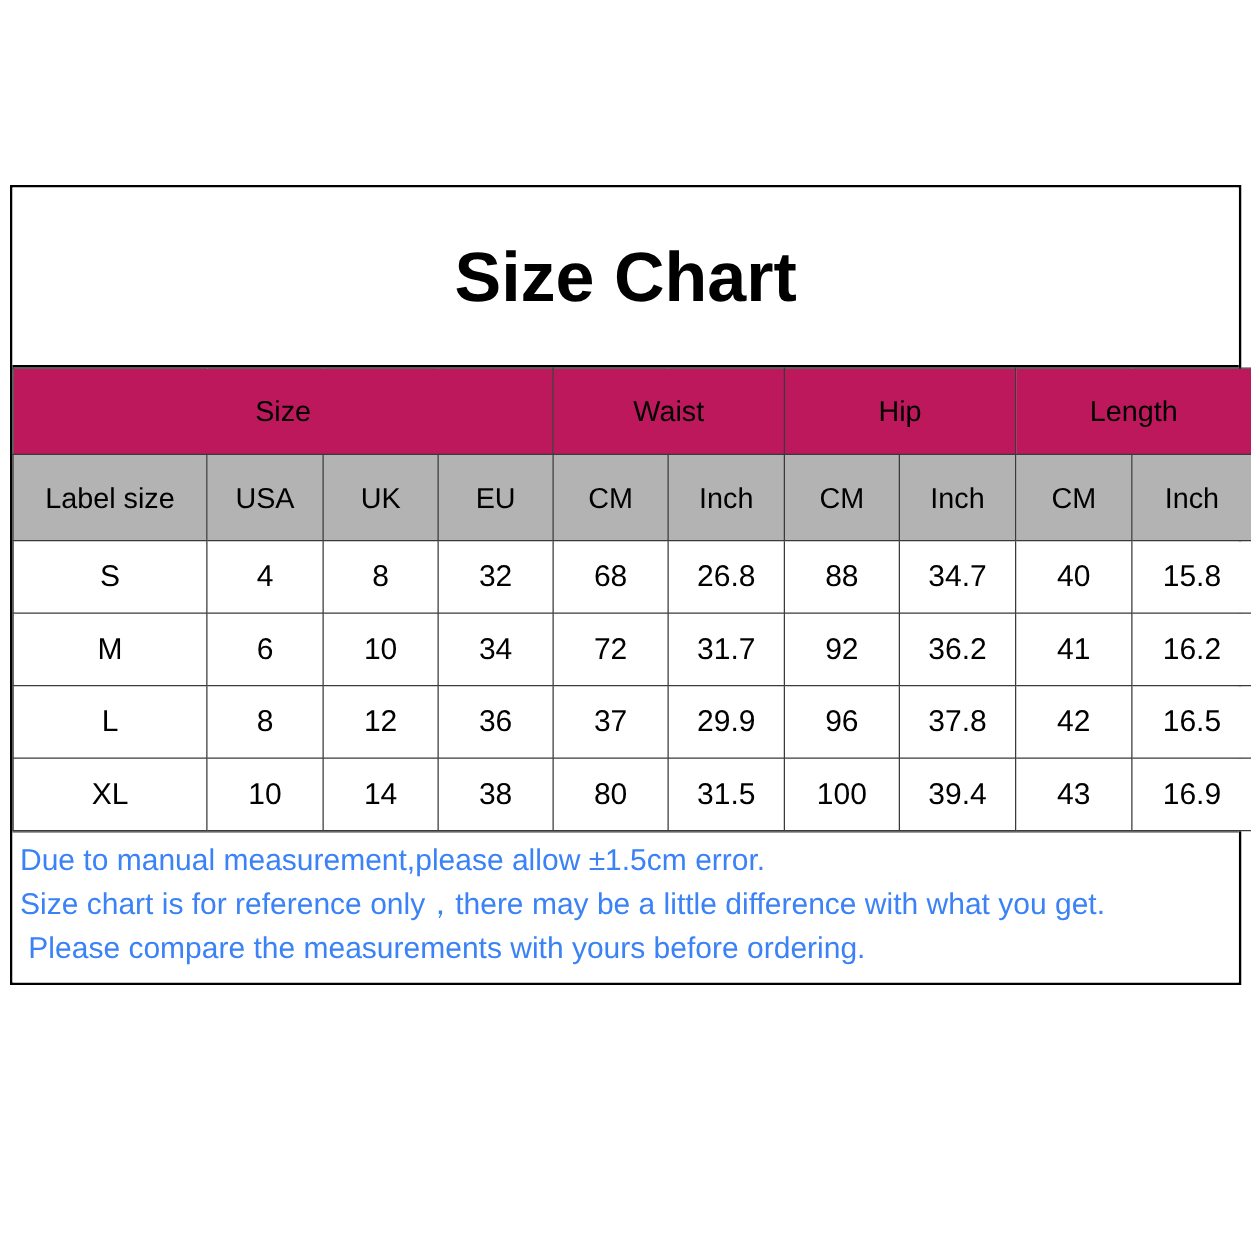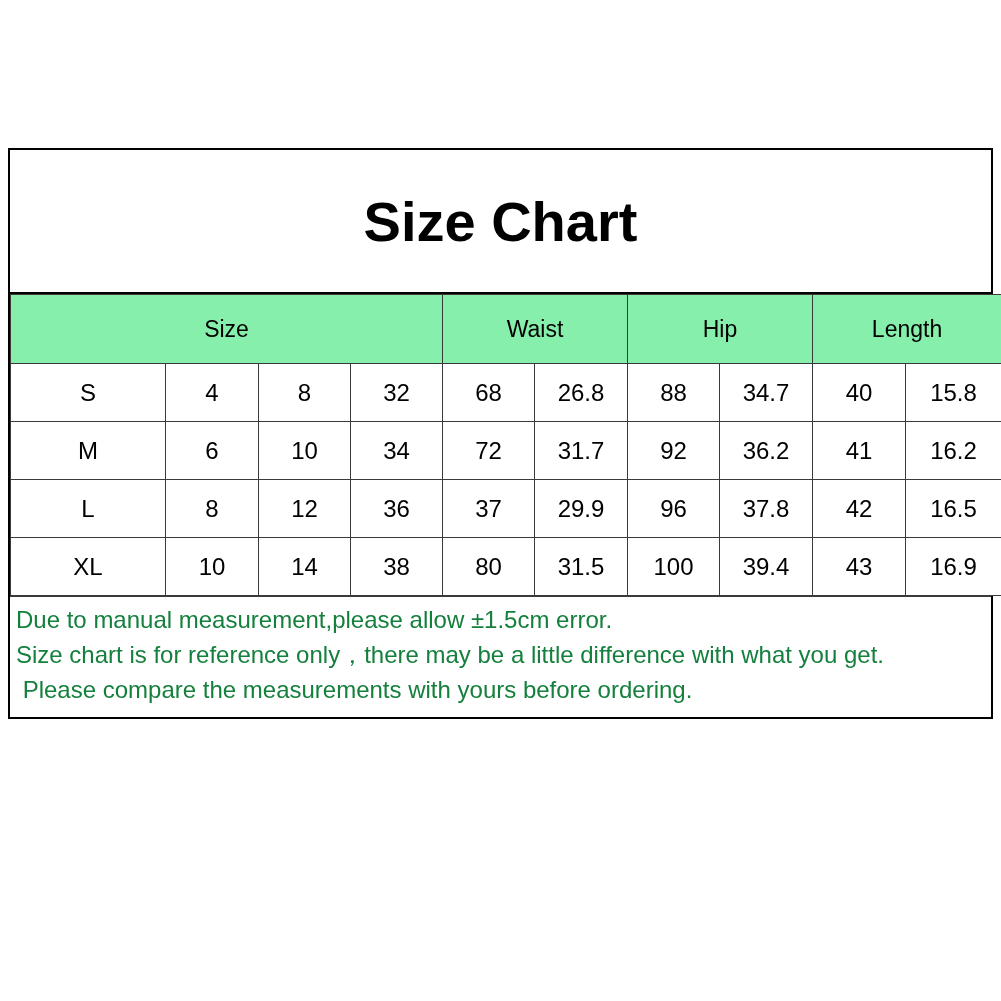--- a/index.html
+++ b/index.html
@@ -53,21 +53,21 @@
   table.size-table td,
   table.size-table th {
     border: 1px solid #3a3a3a;
     text-align: center;
     color: #000000;
     font-weight: normal;
     padding: 0;
   }
 
   .hdr-group td {
-    background: #86efac;
+    background: #be185d;
     height: 68px;
     font-size: 23px;
   }
 
   .hdr-sub td {
     background: #b3b3b3;
     height: 68px;
     font-size: 23px;
   }
 
@@ -89,21 +89,21 @@
   .col-lin   { width: 96px; }
 
   .notes {
     border-top: 1px solid #3a3a3a;
     padding: 6px 4px 10px 6px;
     background: #ffffff;
   }
 
   .note-line {
     font-size: 24px;
-    color: #15803d;
+    color: #3b82f6;
     line-height: 1.45;
     white-space: pre-wrap;
   }
 </style>
 </head>
 <body>
 
 <div id="page">
   <div class="chart-wrap">
 
@@ -124,20 +124,32 @@
         <col class="col-lcm">
           <col class="col-lin">
       </colgroup>
       <tbody>
         <tr class="hdr-group">
           <td colspan="4">Size</td>
           <td colspan="2">Waist</td>
           <td colspan="2">Hip</td>
           <td colspan="2">Length</td>
         </tr>
+        <tr class="hdr-sub">
+          <td>Label size</td>
+          <td>USA</td>
+          <td>UK</td>
+          <td>EU</td>
+          <td>CM</td>
+          <td>Inch</td>
+          <td>CM</td>
+          <td>Inch</td>
+          <td>CM</td>
+          <td>Inch</td>
+        </tr>
 
         <tr class="data-row">
           <td>S</td>
           <td>4</td>
           <td>8</td>
           <td>32</td>
           <td>68</td>
           <td>26.8</td>
           <td>88</td>
           <td>34.7</td>

